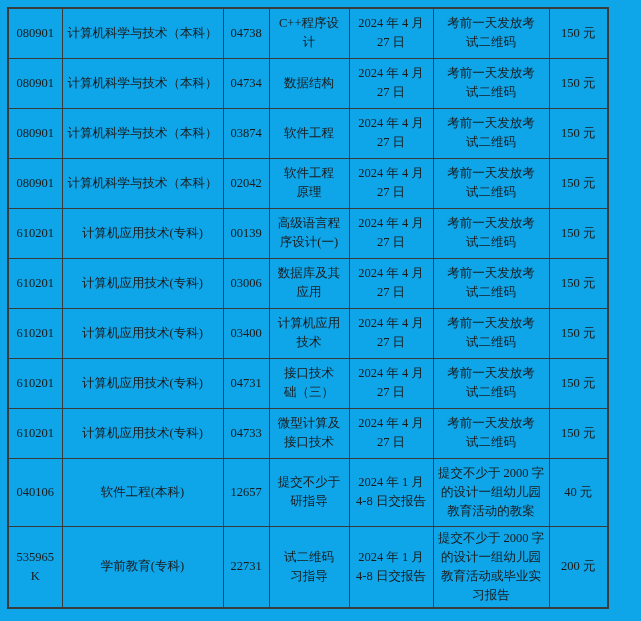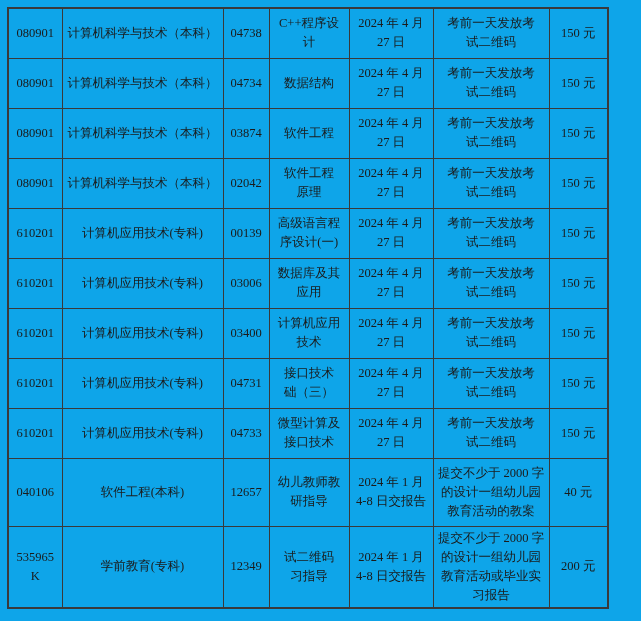--- a/index.html
+++ b/index.html
@@ -160,34 +160,34 @@
           <td>2024 年 4 月
 27 日</td>
           <td>考前一天发放考
 试二维码</td>
           <td>150 元</td>
         </tr>
         <tr>
           <td>040106</td>
           <td>软件工程(本科)</td>
           <td>12657</td>
-          <td>幼儿教师教
+          <td>提交不少于
 研指导</td>
           <td>2024 年 1 月
 4-8 日交报告</td>
           <td>提交不少于 2000 字
 的设计一组幼儿园
 教育活动的教案</td>
           <td>40 元</td>
         </tr>
         <tr>
           <td>535965
 K</td>
           <td>学前教育(专科)</td>
-          <td>12349</td>
+          <td>22731</td>
           <td>试二维码
 习指导</td>
           <td>2024 年 1 月
 4-8 日交报告</td>
           <td>提交不少于 2000 字
 的设计一组幼儿园
 教育活动或毕业实
 习报告</td>
           <td>200 元</td>
         </tr>

